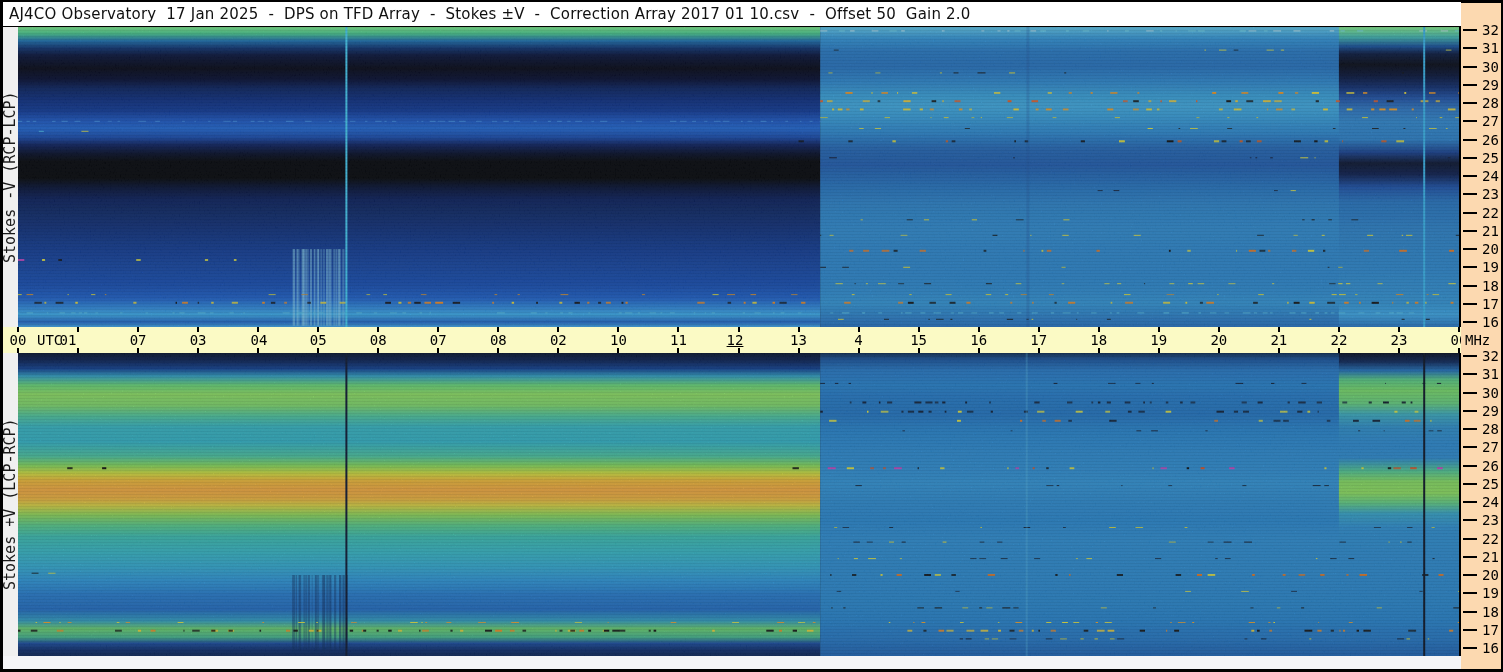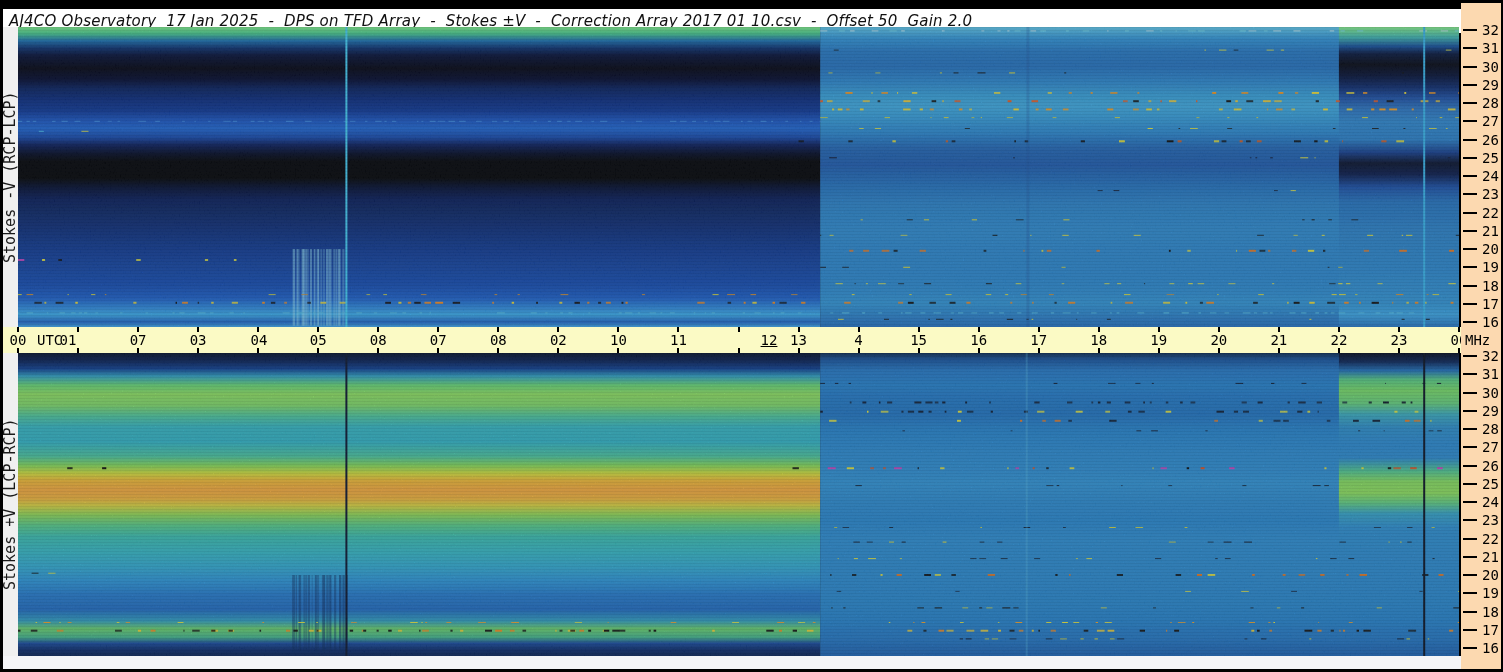--- a/index.html
+++ b/index.html
@@ -1,19 +1,19 @@
 <!DOCTYPE html>
 <html style="--frame: #000000; --titlebar: #ffffff; --titletext: #101010; --sidebg: #f0f0f0; --botbg: #f5f5f7; --timebg: #fbfac5; --freqbg: #fcd9b0; --tick: #000000;"><head>
 <meta charset="utf-8">
 <style>
   html,body{margin:0;padding:0;background:#444;}
   .frame{position:relative;width:1503px;height:672px;background:var(--frame,#000);
          font-family:"DejaVu Sans",sans-serif;overflow:hidden;}
-  .titlebar{position:absolute;left:3px;top:9px;width:1458px;height:24px;
-            background:var(--titlebar,#fff);font-style:italic;}
+  .titlebar{position:absolute;left:3px;top:2px;width:1458px;height:24px;
+            background:var(--titlebar,#fff);}
   .titlebar span{position:absolute;left:6px;top:3px;font-size:15px;color:var(--titletext,#101010);
                  white-space:pre;letter-spacing:0.2px;}
   .leftcol{position:absolute;left:3px;top:27px;width:15px;height:642px;background:var(--sidebg,#f0f0f0);}
   .bottommargin{position:absolute;left:3px;top:656px;width:1458px;height:13px;background:var(--botbg,#f5f5f7);}
   .vlabel{position:absolute;left:1px;width:17px;display:flex;align-items:center;justify-content:center;
           writing-mode:vertical-rl;transform:rotate(180deg);
           font-family:"DejaVu Sans Mono",monospace;font-size:15px;color:#1a1a1a;white-space:pre;}
   .vlabel-top{top:27px;height:300px;}
   .vlabel-bot{top:353px;height:303px;}
   .spec{position:absolute;left:18px;width:1441px;overflow:hidden;background:#123;}
@@ -787,21 +787,21 @@
       <div class="ttick" style="left: 554.375px; top: 21px;"></div>
       <span class="tlab" style="left: 555.375px;">02</span>
       <div class="ttick" style="left: 614.417px; top: 0px;"></div>
       <div class="ttick" style="left: 614.417px; top: 21px;"></div>
       <span class="tlab" style="left: 615.417px;">10</span>
       <div class="ttick" style="left: 674.458px; top: 0px;"></div>
       <div class="ttick" style="left: 674.458px; top: 21px;"></div>
       <span class="tlab" style="left: 675.458px;">11</span>
       <div class="ttick" style="left: 734.5px; top: 0px;"></div>
       <div class="ttick" style="left: 734.5px; top: 21px;"></div>
-      <span class="tlab" style="left: 766px; text-decoration: underline;">12</span>
+      <span class="tlab" style="left: 732px; text-decoration: underline;">12</span>
       <div class="ttick" style="left: 794.542px; top: 0px;"></div>
       <div class="ttick" style="left: 794.542px; top: 21px;"></div>
       <span class="tlab" style="left: 795.542px;">13</span>
       <div class="ttick" style="left: 854.583px; top: 0px;"></div>
       <div class="ttick" style="left: 854.583px; top: 21px;"></div>
       <span class="tlab" style="left: 855.583px;">4</span>
       <div class="ttick" style="left: 914.625px; top: 0px;"></div>
       <div class="ttick" style="left: 914.625px; top: 21px;"></div>
       <span class="tlab" style="left: 915.625px;">15</span>
       <div class="ttick" style="left: 974.667px; top: 0px;"></div>

